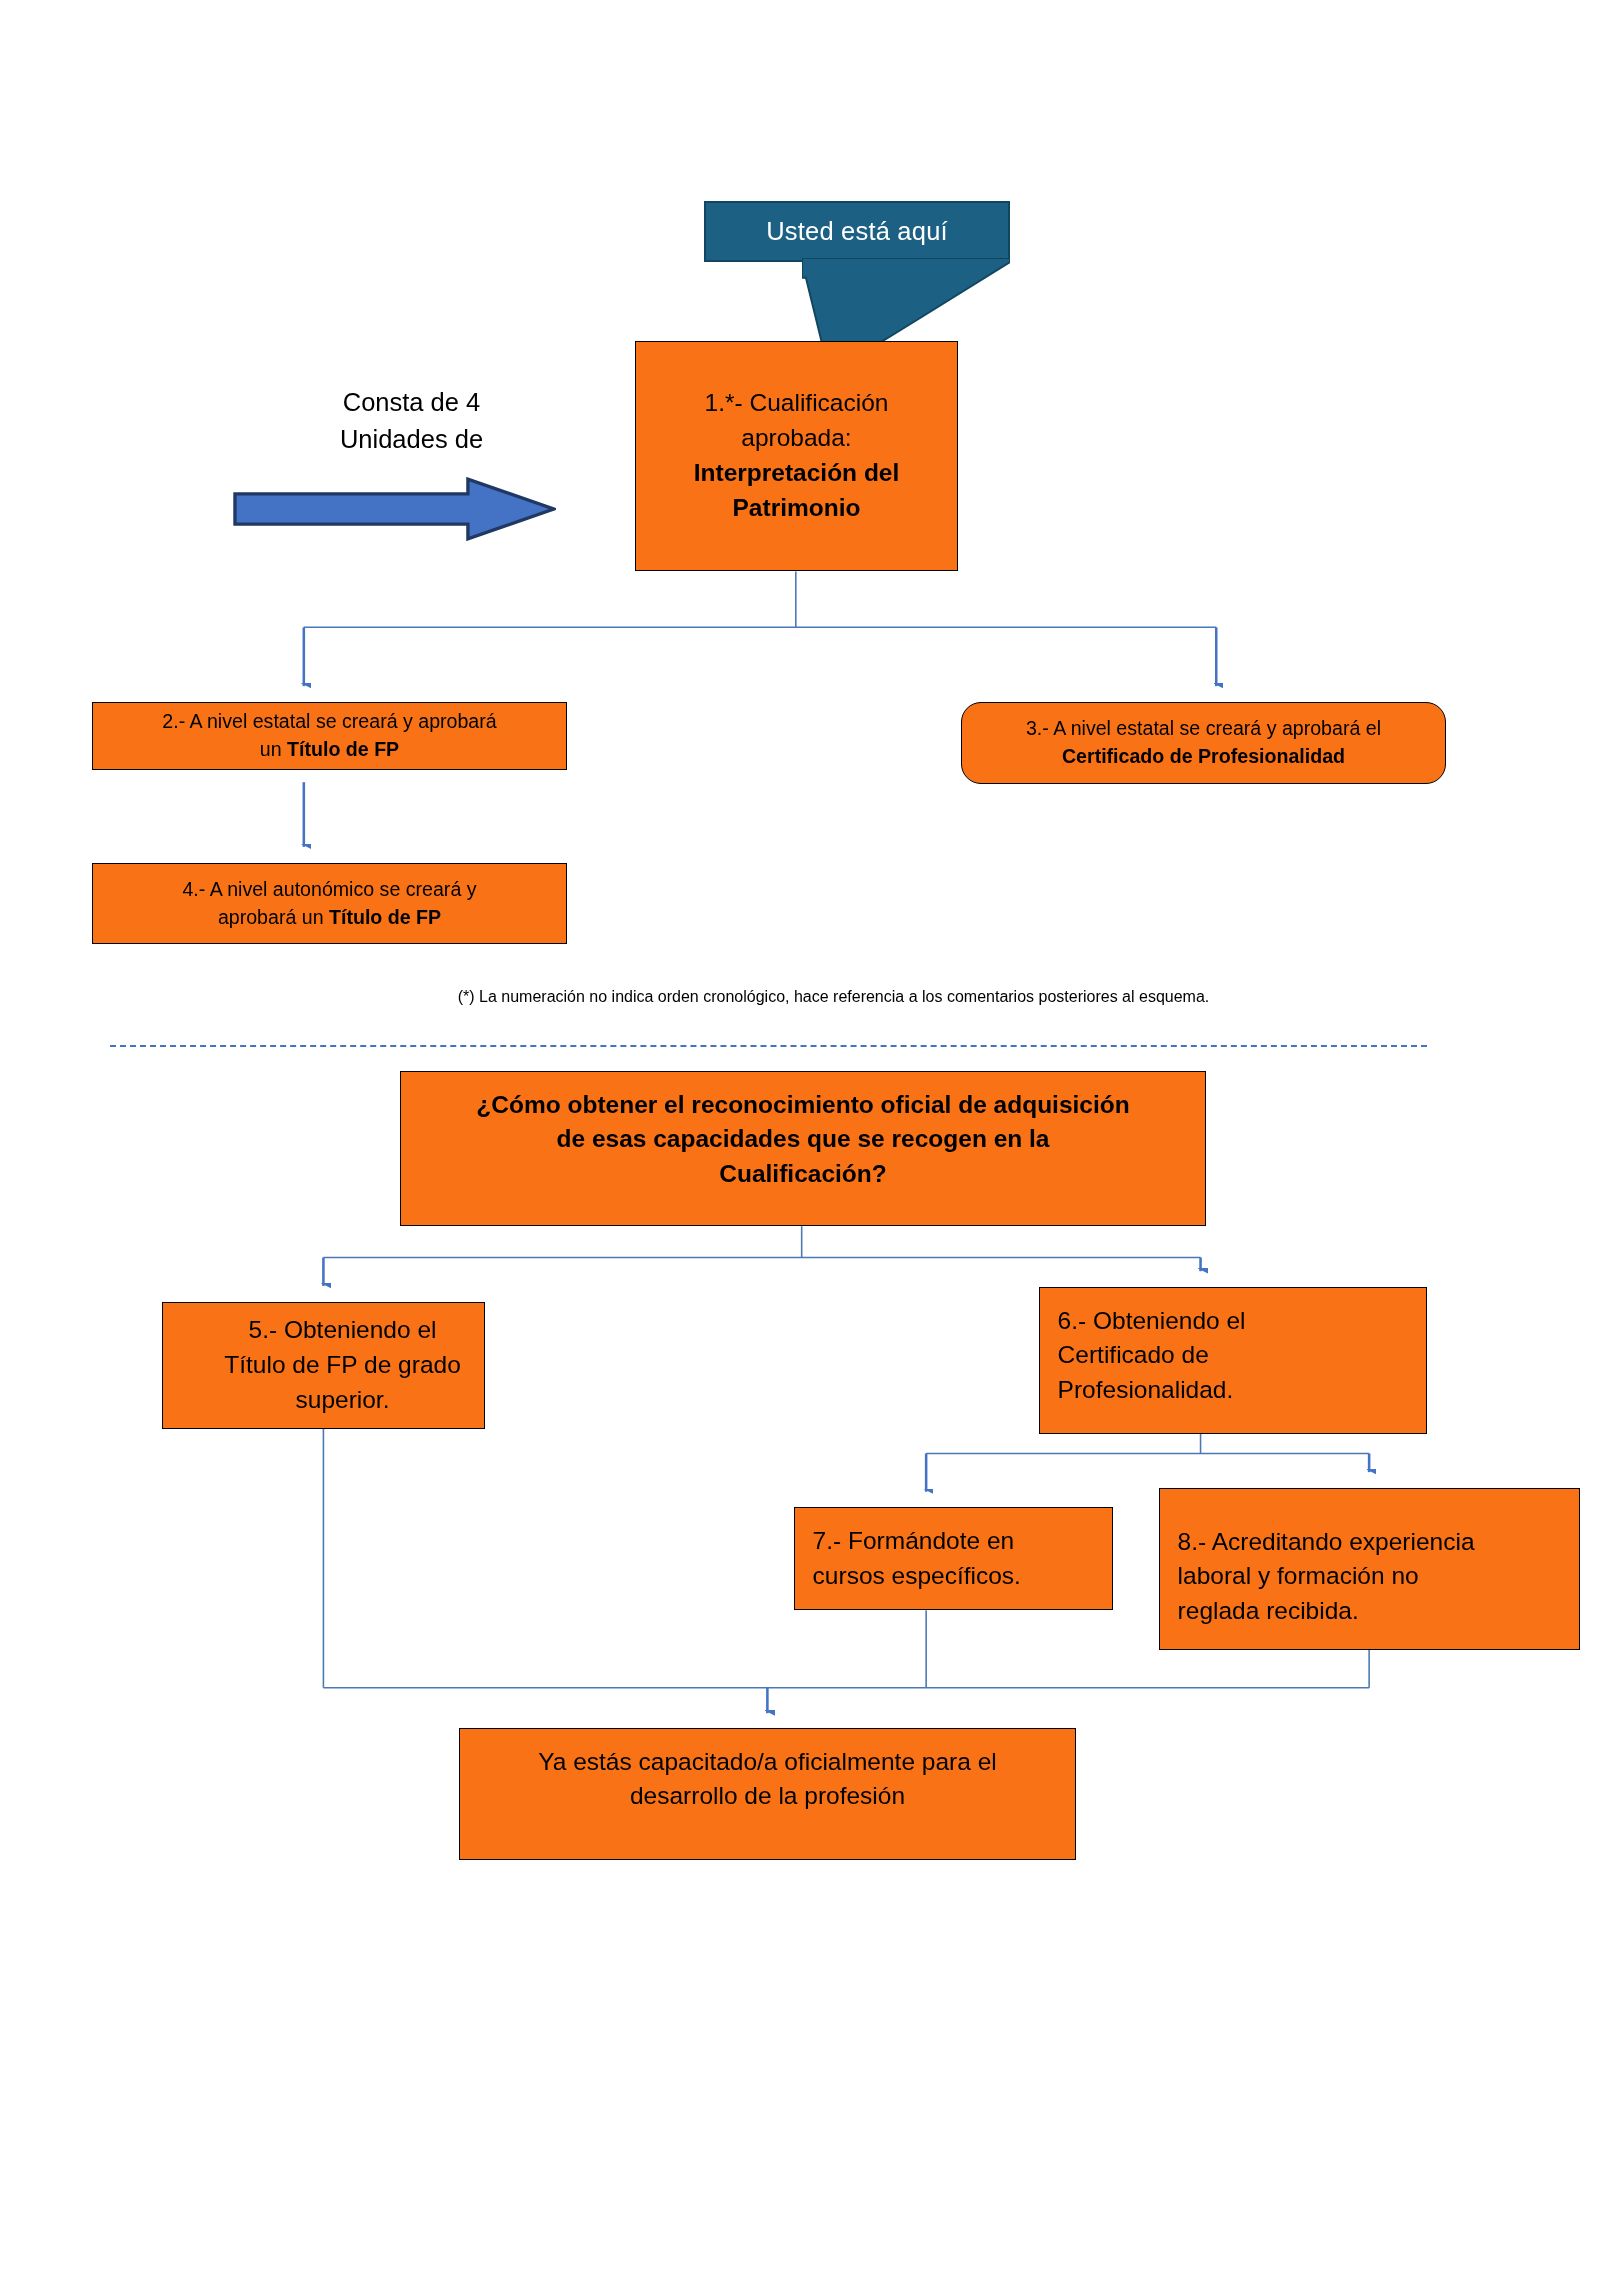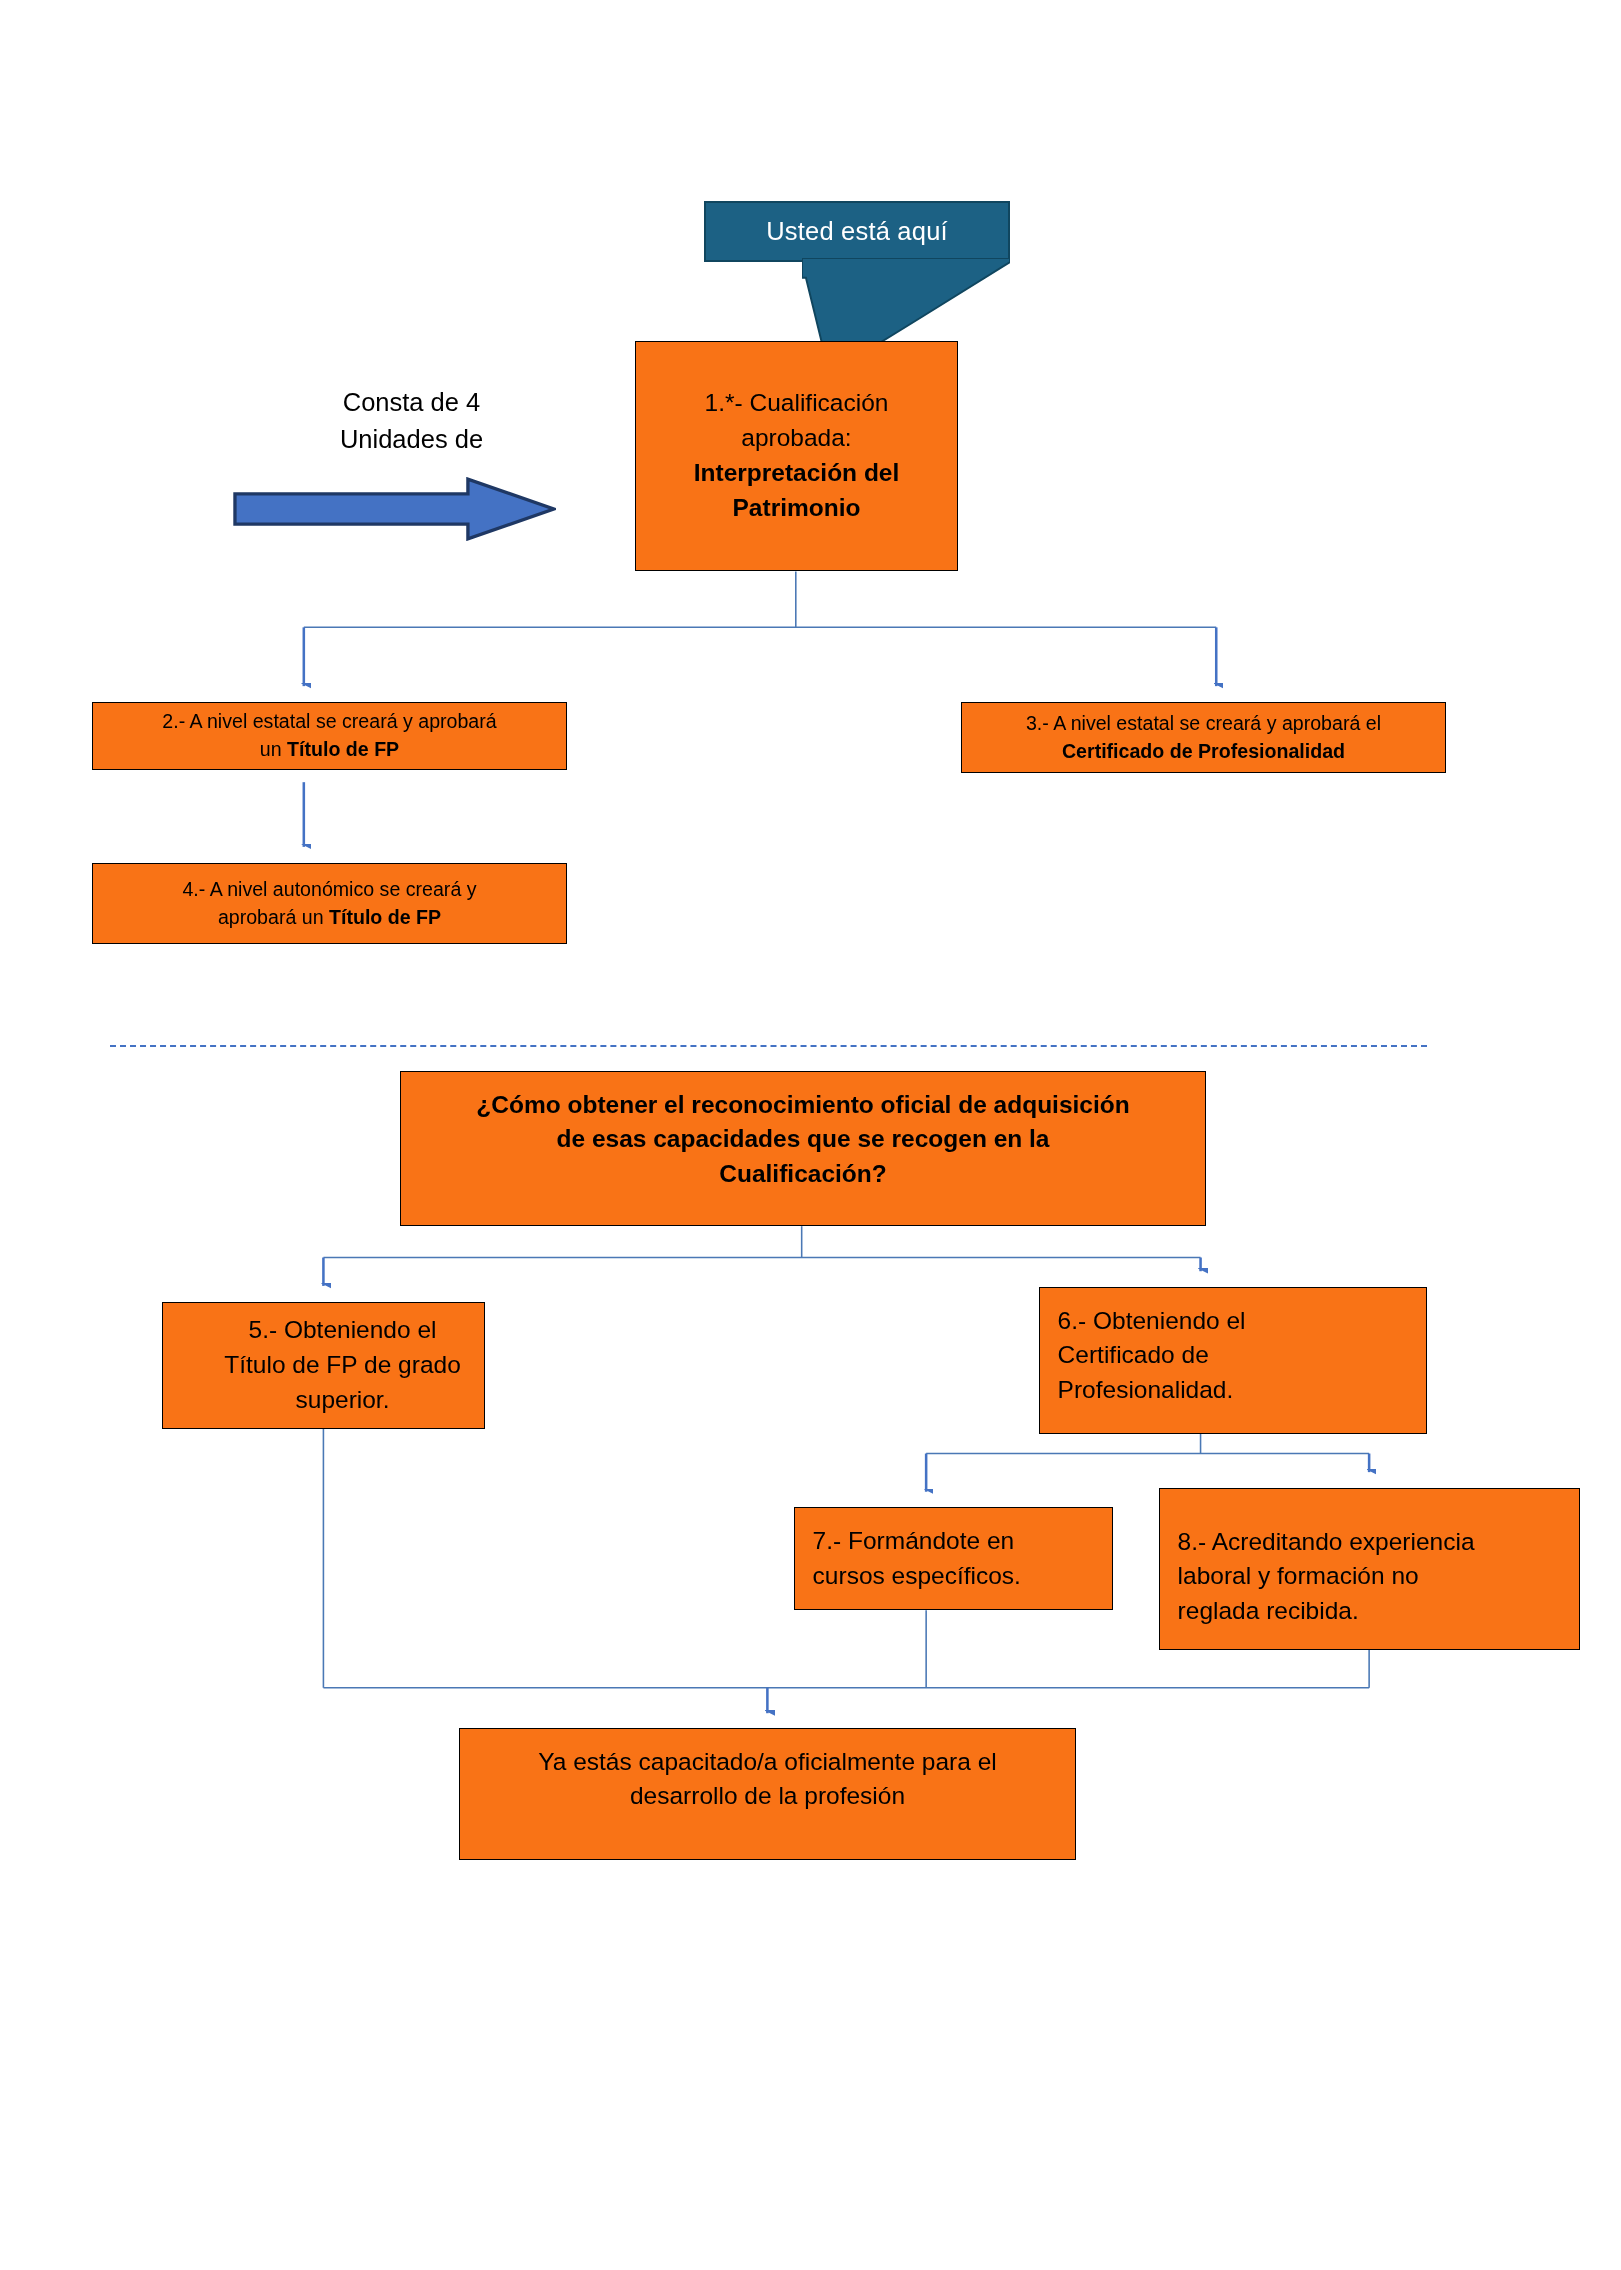--- a/index.html
+++ b/index.html
@@ -26,21 +26,21 @@
   #callout-tail{position:absolute;left:98px;top:57px;width:208px;height:116px;}
 
   
   #consta-label{position:absolute;left:284px;top:384px;width:255px;font-size:25.5px;
                 text-align:center;line-height:1.45;}
   #block-arrow{position:absolute;left:233px;top:477px;width:323px;height:64px;}
 
   
   #box1{left:635px;top:341px;width:323px;height:230px;font-size:24.5px;}
   #box2{left:92px;top:702px;width:475px;height:68px;font-size:19.6px;}
-  #box3{left:961px;top:702px;width:485px;height:71px;font-size:19.6px;}
+  #box3{left:961px;top:702px;width:485px;height:82px;font-size:19.6px;border-radius:20px;}
   #box4{left:92px;top:863px;width:475px;height:81px;font-size:19.6px;}
   #qbox{left:400px;top:1071px;width:806px;height:155px;font-size:24.5px;font-weight:bold;}
   #box5{left:162px;top:1302px;width:323px;height:127px;font-size:24.5px;padding-left:38px;}
   #box6{left:1039px;top:1287px;width:388px;height:147px;font-size:24.5px;}
   #box7{left:794px;top:1507px;width:319px;height:103px;font-size:24.5px;}
   #box8{left:1159px;top:1488px;width:421px;height:162px;font-size:24.5px;align-items:center;}
   #boxfinal{left:459px;top:1728px;width:617px;height:132px;font-size:24.5px;}
 
   #footnote{position:absolute;left:314px;top:988px;width:1039px;font-size:16px;
             text-align:center;color:#000;}
@@ -125,20 +125,21 @@
     </div>
   </div>
 
   <div class="node" id="box4">
     <div class="inner">
       <div>4.- A nivel autonómico se creará y</div>
       <div><span>aprobará un </span><b>Título de FP</b></div>
     </div>
   </div>
 
+  <div id="footnote">(*) La numeración no indica orden cronológico, hace referencia a los comentarios posteriores al esquema.</div>
   <div id="divider"></div>
 
   <div class="node topalign" id="qbox">
     <div class="inner">
       <div>¿Cómo obtener el reconocimiento oficial de adquisición</div>
       <div>de esas capacidades que se recogen en la</div>
       <div>Cualificación?</div>
     </div>
   </div>
 

